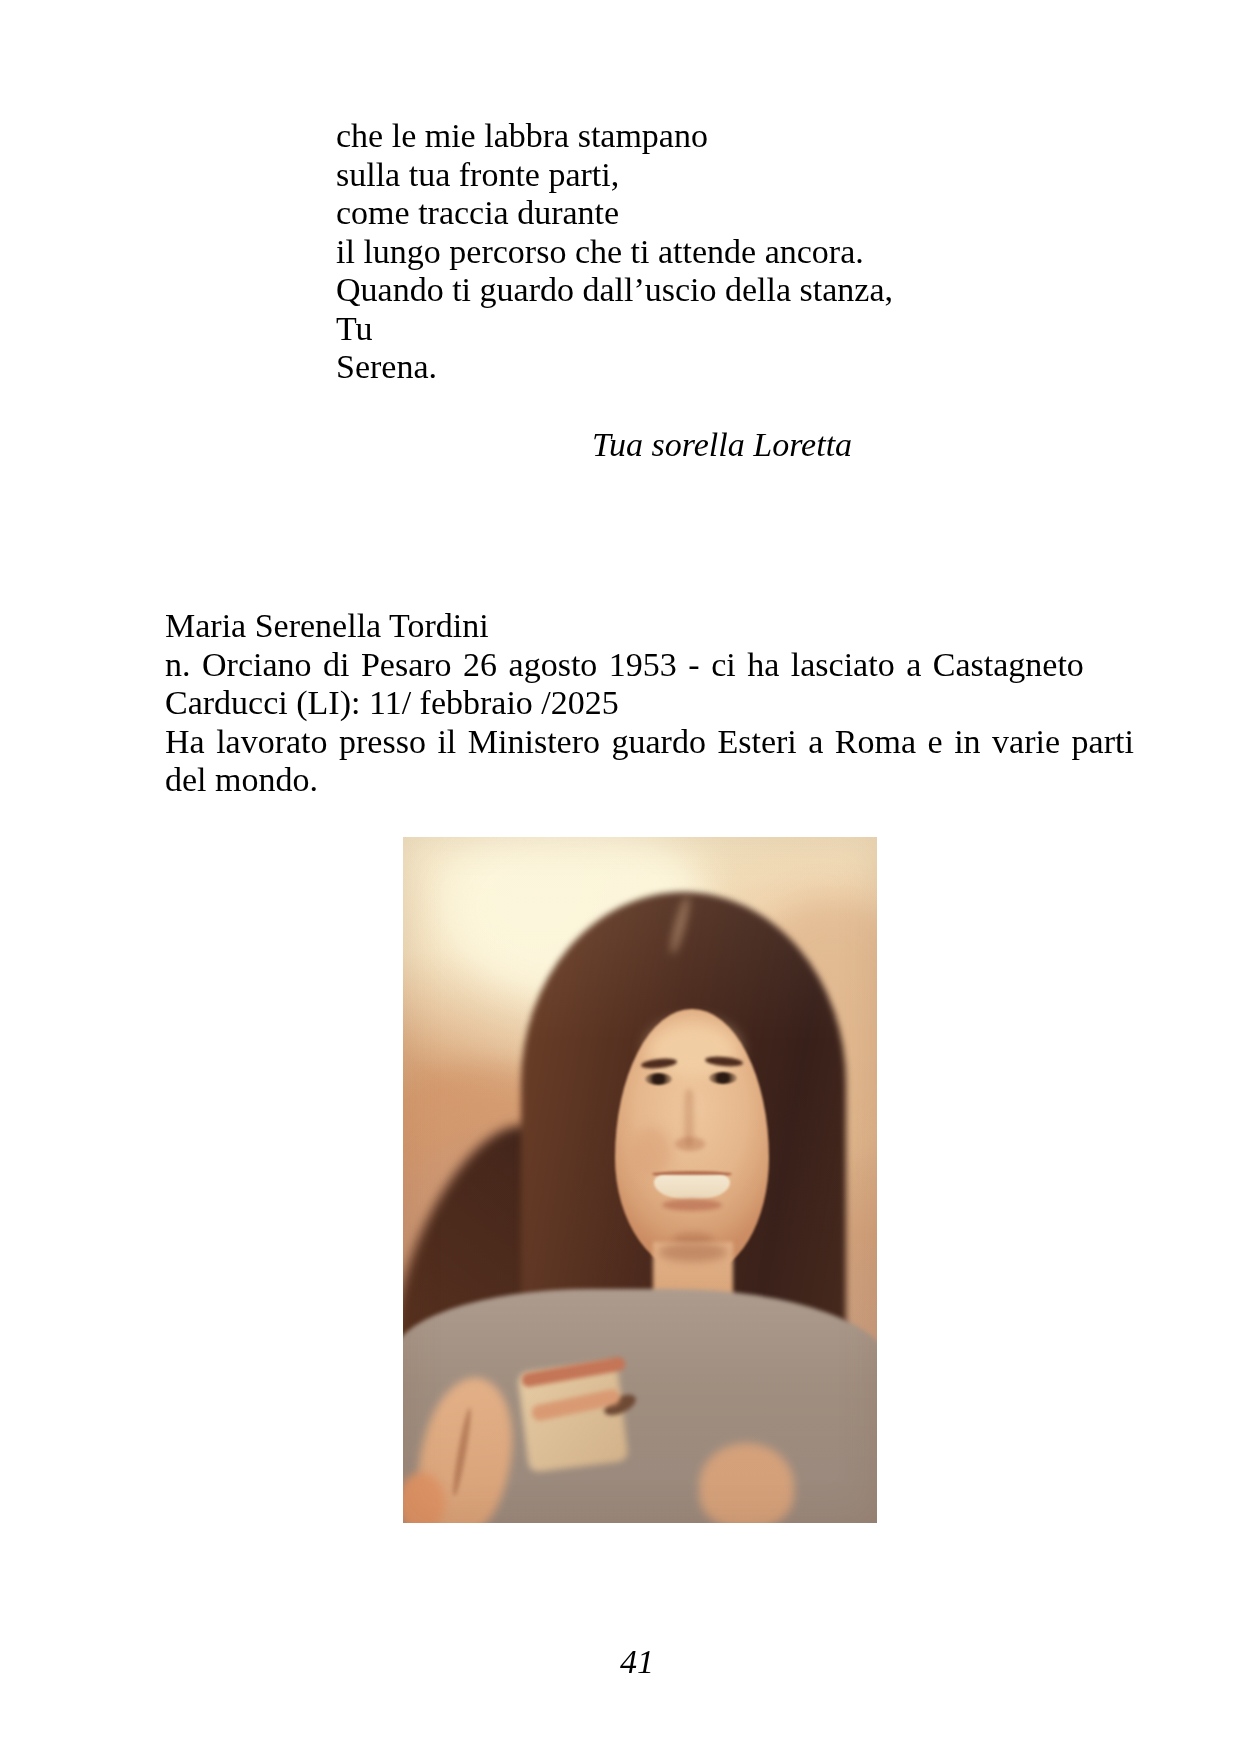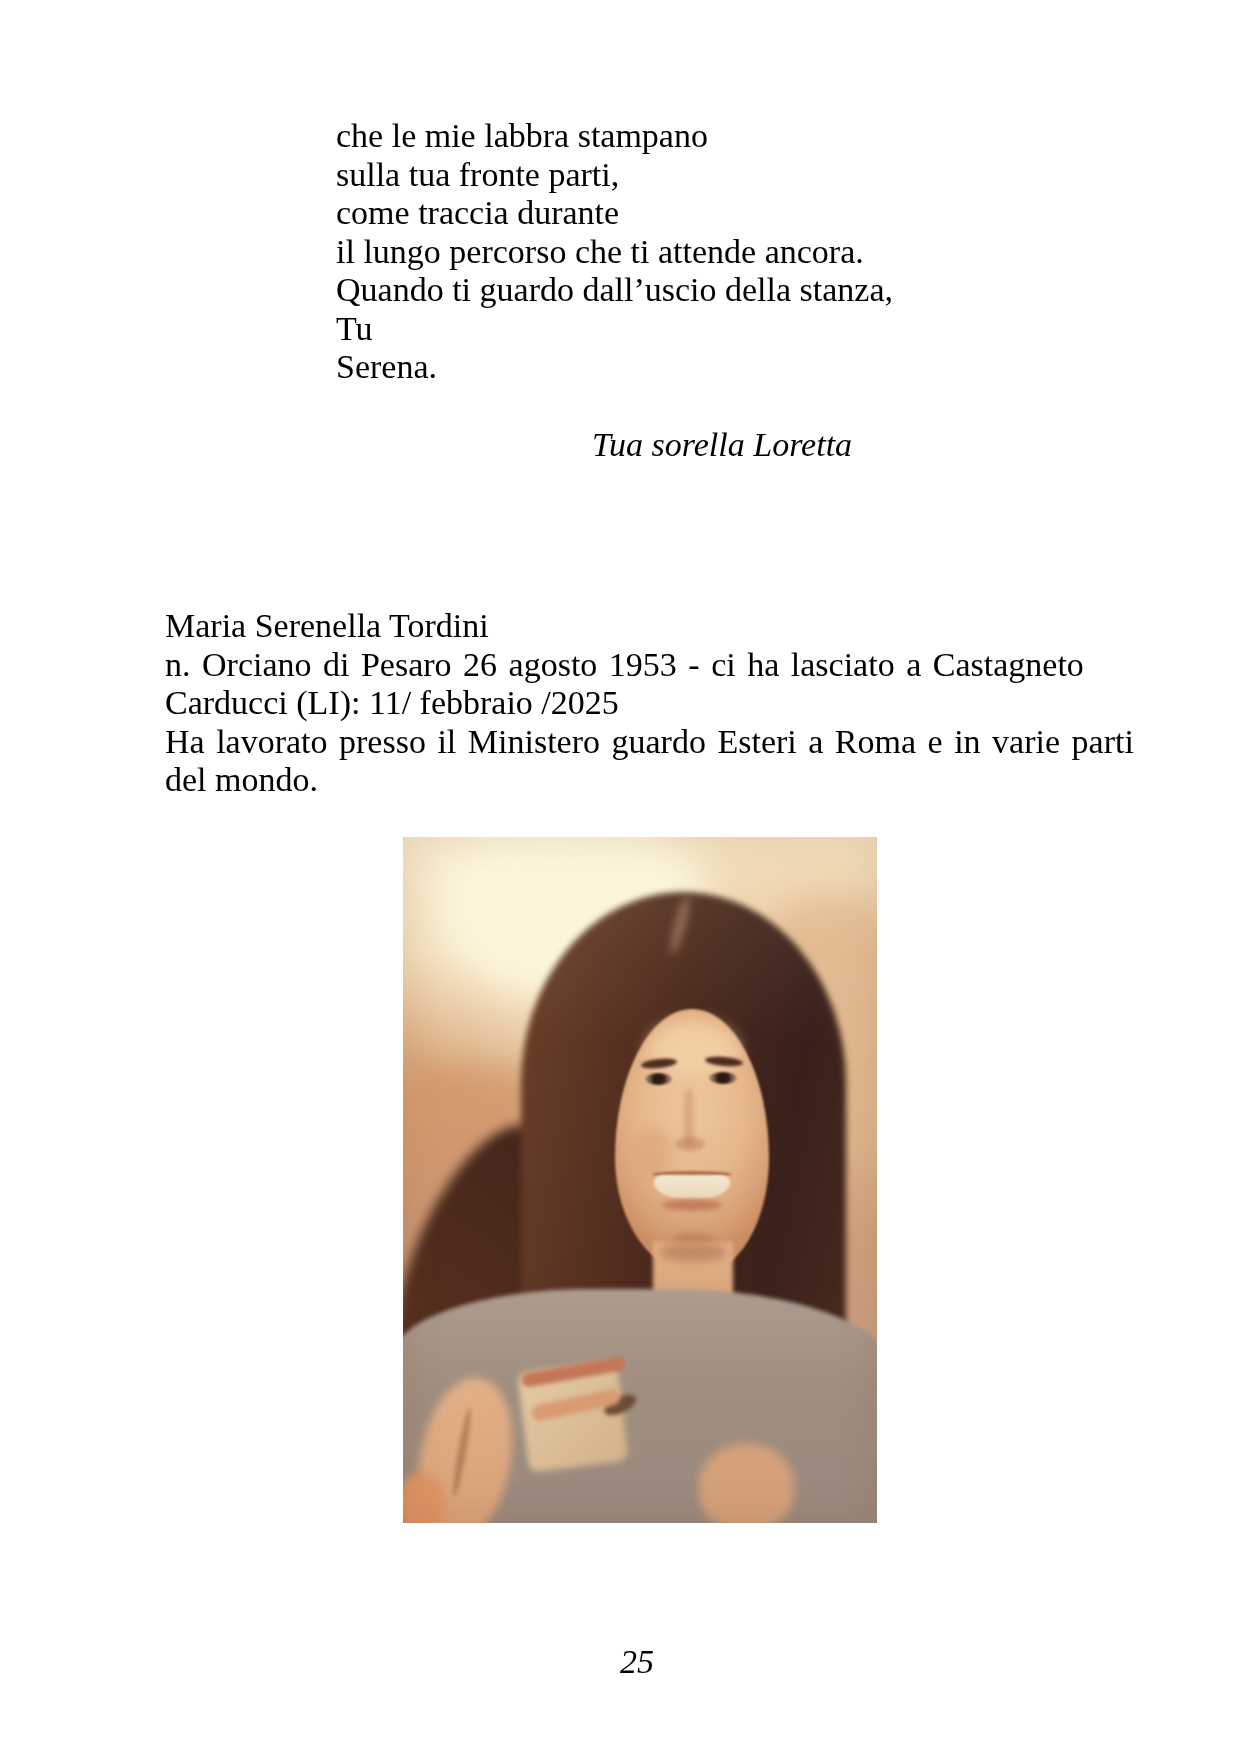--- a/index.html
+++ b/index.html
@@ -160,15 +160,15 @@
     <div class="ph-finger-line"></div>
     <div class="ph-hand-corner"></div>
     <div class="ph-object"></div>
     <div class="ph-obj-stripe"></div>
     <div class="ph-obj-edge"></div>
     <div class="ph-finger-over"></div>
     <div class="ph-hand-r"></div>
     <div class="ph-overlay"></div>
   </div>
 
-  <div class="page-number">25</div>
+  <div class="page-number">41</div>
 
 </div>
 
 </body></html>

